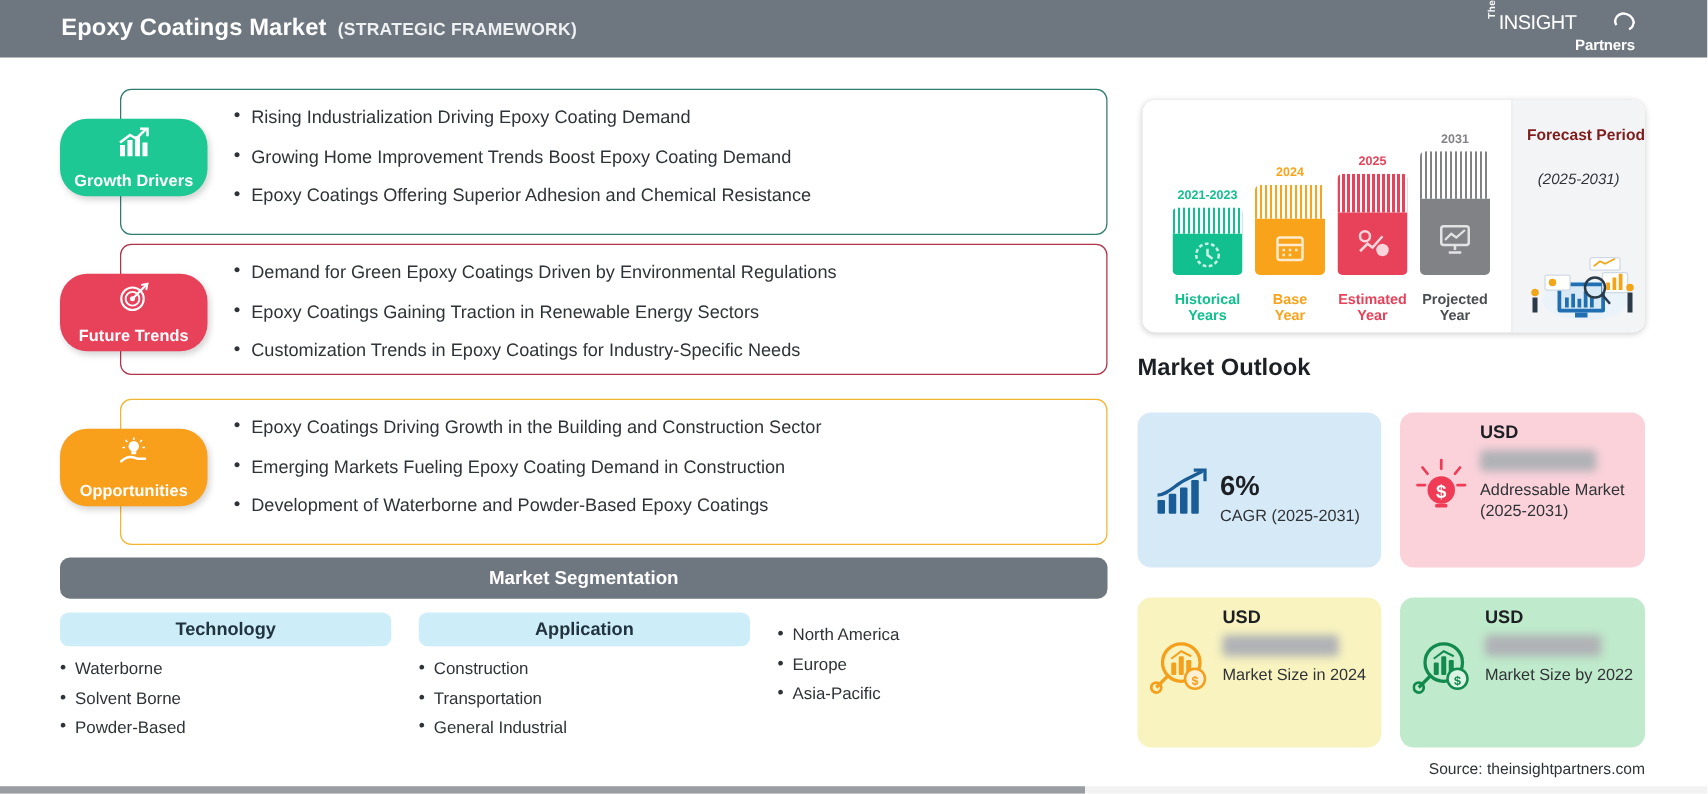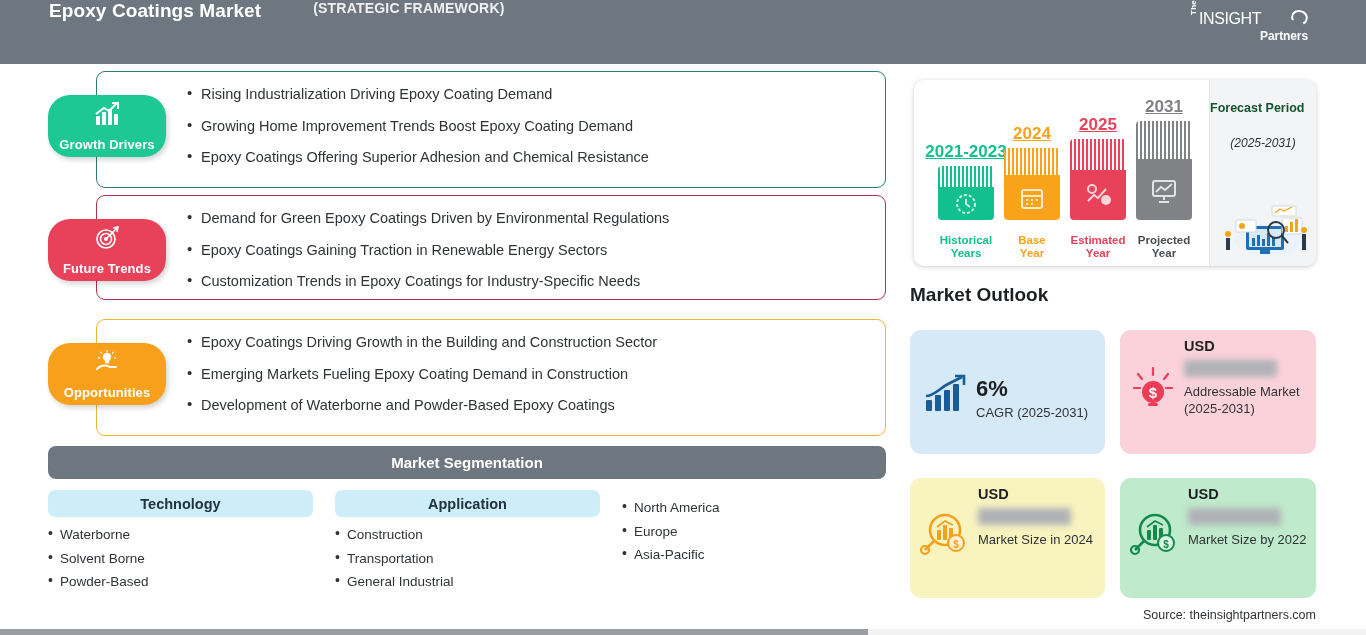--- a/index.html
+++ b/index.html
@@ -6,23 +6,23 @@
   html, body {
     width: 1366px; height: 635px;
     background: #ffffff;
     font-family: "Liberation Sans", sans-serif;
     overflow: hidden;
   }
   .page { position: relative; width: 1366px; height: 635px; background:#fff; }
 
   
   .header {
-    position:absolute; left:0; top:0; width:1366px; height:64px;
+    position:absolute; left:0; top:0; width:1366px; height:46px;
     background:#6e7780;
-    display:flex; gap:43px;
+    display:flex; align-items:center;
   }
   .hdr-title {
     margin-left:49px;
     font-size:19px; font-weight:bold; color:#ffffff; letter-spacing:.1px;
   }
   .hdr-sub {
     margin-left:9px; font-size:14px; font-weight:bold; color:#eef0f2;
     letter-spacing:.2px;
   }
   .logo {
@@ -118,42 +118,42 @@
   .forecast-card {
     position:absolute; left:14px; top:22px; width:402px; height:186px;
     background:#ffffff; border-radius:10px;
     box-shadow:0 1px 5px rgba(0,0,0,.20);
     overflow:hidden;
   }
   .fc-bars { position:absolute; left:0; top:0; width:295px; height:186px; }
   .bar-grp { position:absolute; bottom:6px; width:56px; }
   .bar-grp .yr {
     position:absolute; left:50%; transform:translateX(-50%);
-    font-size:17px; font-weight:bold; white-space:nowrap;text-decoration:underline;
+    font-size:10px; font-weight:bold; white-space:nowrap;
   }
   .bar-grp .bar {
     position:absolute; left:0; width:56px; border-radius:4px; overflow:hidden;
   }
   .bar .stripe { position:absolute; left:0; top:0; width:100%; }
   .bar .solid  { position:absolute; left:0; bottom:0; width:100%;
                  display:flex; align-items:center; justify-content:center; }
   .bar-grp .cap {
     position:absolute; left:50%; transform:translateX(-50%); bottom:0;
     font-size:11.5px; font-weight:bold; text-align:center; line-height:1.15;
     white-space:pre-line;
   }
 
   .fc-right {
     position:absolute; right:0; top:0; width:107px; height:186px;
     background:#f3f4f6; border-left:1px solid #e3e5e8;
     border-radius:0 10px 10px 0;
   }
   .fc-right .fp-title {
-    margin-top:20px; text-align:left; font-size:12.5px; font-weight:bold;
-    color:#14532d; line-height:1.35;
+    margin-top:20px; text-align:right; font-size:12.5px; font-weight:bold;
+    color:#7f1d1d; line-height:1.35;
   }
   .fc-right .fp-sub {
     margin-top:19px; text-align:center; font-size:12px; color:#2f3337;font-style:italic;
   }
 
   .outlook-title {
     position:absolute; left:10px; top:226px;
     font-size:19px; font-weight:bold; color:#1c1f23;
   }
 

